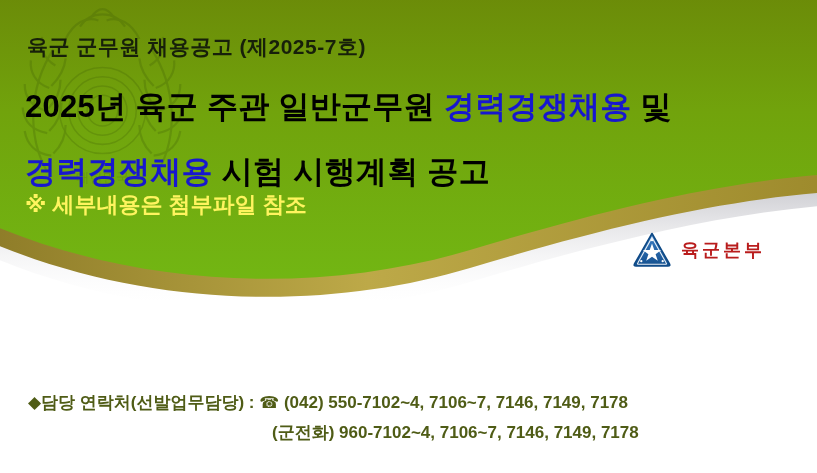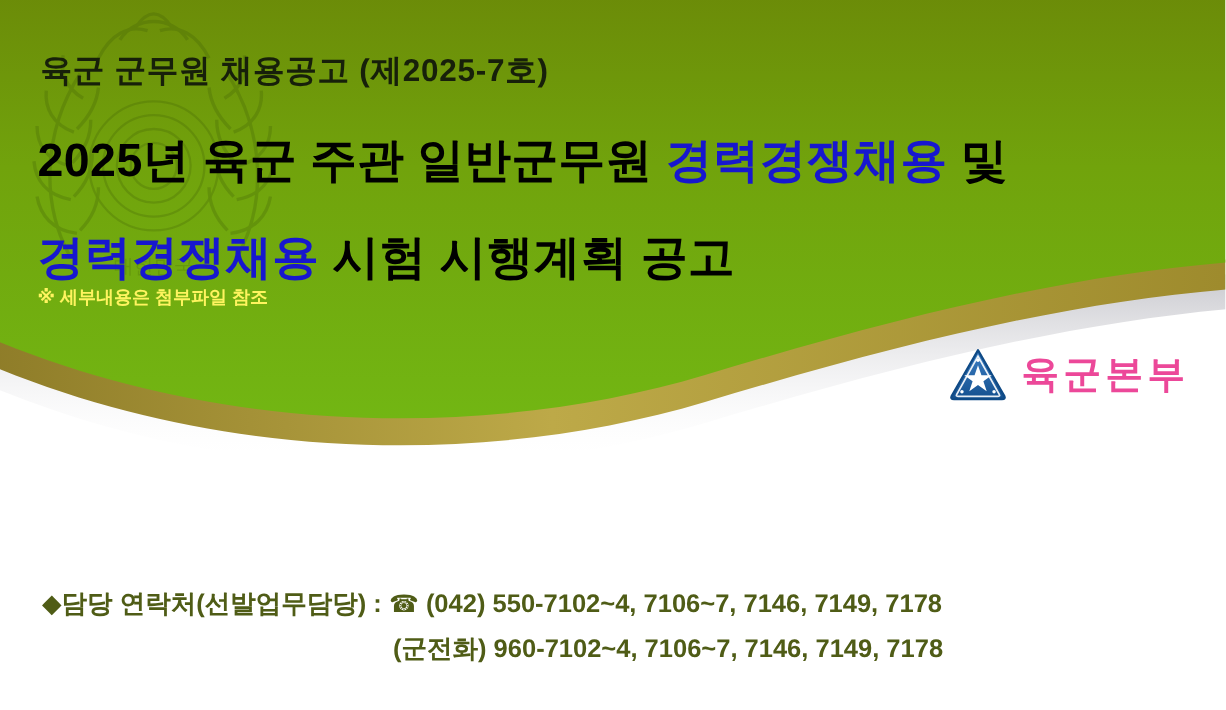--- a/index.html
+++ b/index.html
@@ -46,45 +46,45 @@
     white-space:nowrap;
     letter-spacing:.3px;
   }
   #title1{top:86px;}
   #title2{top:151px;}
   .tw{color:#000000;}
   .tb{color:#1717cf;}
 
   .note{
     position:absolute;left:25px;top:190px;
-    font-size:12px;font-weight:bold;color:#fff45f;
+    font-size:22px;font-weight:bold;color:#fff45f;
     white-space:nowrap;
   }
 
   
   #hqlogo{
     position:absolute;left:632px;top:231px;
     display:flex;align-items:center;gap:9px;
   }
   #hqlogo svg{display:block;}
   #hqname{
-    font-size:25px;font-weight:bold;color:#ec4899;
+    font-size:18px;font-weight:bold;color:#b91c1c;
     letter-spacing:3px;white-space:nowrap;
   }
 
   
   #contact{
     position:absolute;left:0;top:388px;width:817px;
     color:#4f5c16;
     font-size:17px;font-weight:bold;
     line-height:30px;
     white-space:nowrap;
   }
   #cline1{position:absolute;left:28px;top:0;}
-  #cline2{position:absolute;left:262px;top:30px;}
+  #cline2{position:absolute;left:272px;top:30px;}
   .tel-icon{font-size:16px;}
 </style>
 </head>
 <body>
 
 <div id="poster">
 
   <div id="banner">
     <svg width="817" height="300" viewBox="0 0 817 300">
       <defs>

